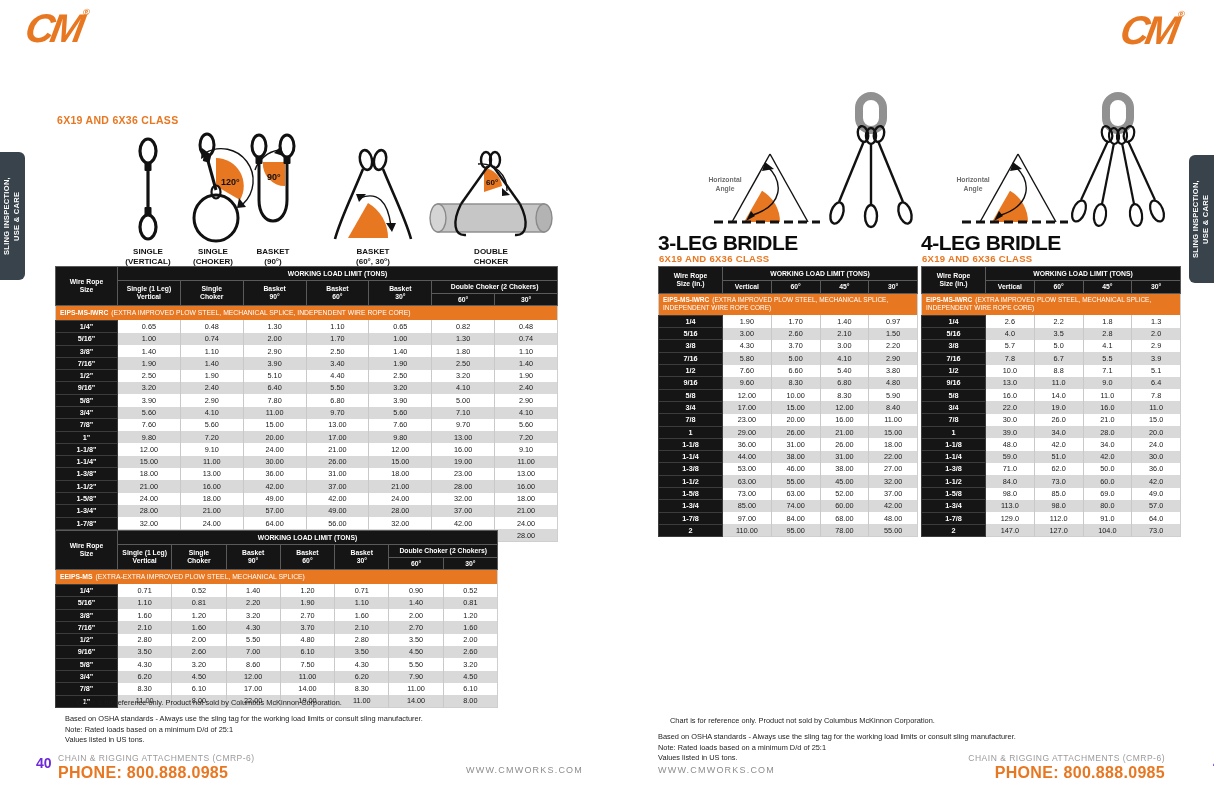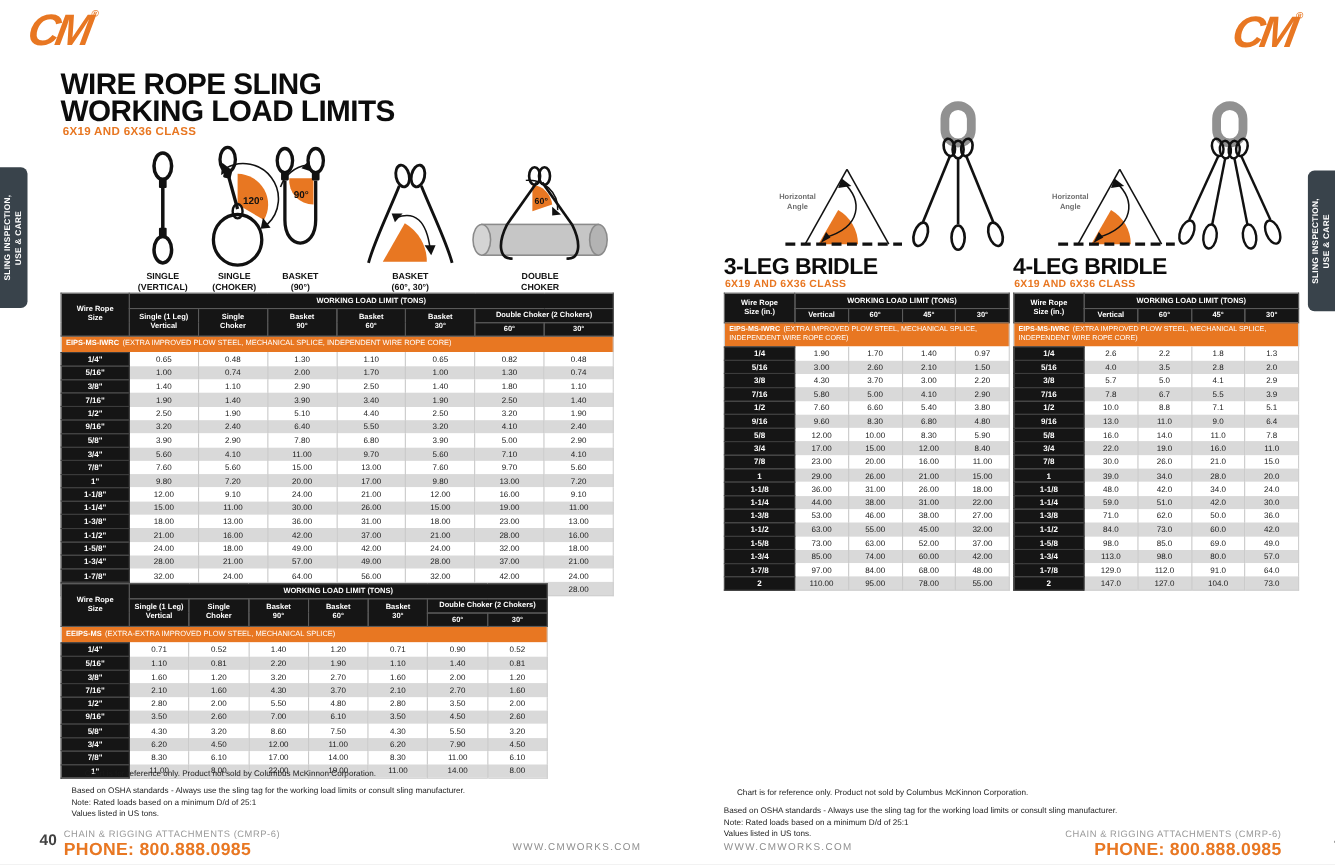--- a/index.html
+++ b/index.html
@@ -48,21 +48,21 @@
   .wlt td.val{border-left:1px solid #c9c9c9;background:#fff;}
   .wlt tr.alt td.val{background:#d9d9d9;}
   .wlt tr.band td{background:#E87722;color:#fff;text-align:left;font-size:6.8px;
                   padding:2.5px 4px;line-height:1.25;}
   .band-code{font-weight:bold;margin-right:3px;}
 
   
   .notes{position:absolute;font-size:7.4px;color:#1c1c1c;line-height:1.4;}
   .notes .n1{margin:0 0 6px 12px;}
   .notes p{margin:0;}
-  .pagenum{position:absolute;font-size:14px;font-weight:bold;color:#404040;}
+  .pagenum{position:absolute;font-size:14px;font-weight:bold;color:#6d28d9;}
   .foot-label{font-size:8.5px;color:#9a9a9a;letter-spacing:.5px;}
   .foot-phone{font-size:16px;font-weight:bold;color:#E87722;letter-spacing:.3px;}
   .foot-www{position:absolute;font-size:9px;color:#8d8d8d;letter-spacing:1.2px;text-align:center;}
   .foot-block{position:absolute;line-height:1.2;}
 </style>
 </head>
 <body>
 
 <div id="page">
 
@@ -71,24 +71,20 @@
 
   <div class="side-tab tab-left">
       <span>SLING INSPECTION,
 USE &amp; CARE</span>
     </div>
   <div class="side-tab tab-right">
       <span>SLING INSPECTION,
 USE &amp; CARE</span>
     </div>
 
-  <div class="main-title">
-    <div>WIRE ROPE SLING</div>
-    <div>WORKING LOAD LIMITS</div>
-  </div>
   <div class="class-sub" style="left:57px;top:114px;">6X19 AND 6X36 CLASS</div>
 
   <svg style="left:130px;top:138px;" width="36" height="102" viewBox="0 0 36 102">
     <ellipse class="rope" cx="18" cy="13" rx="8" ry="12" stroke-width="3.2"></ellipse>
     <rect x="14.5" y="24" width="7" height="9" rx="1" fill="#111"></rect>
     <line class="rope" x1="18" y1="31" x2="18" y2="71" stroke-width="3.2"></line>
     <rect x="14.5" y="69" width="7" height="9" rx="1" fill="#111"></rect>
     <ellipse class="rope" cx="18" cy="89" rx="8" ry="12" stroke-width="3.2"></ellipse>
   </svg>
 

